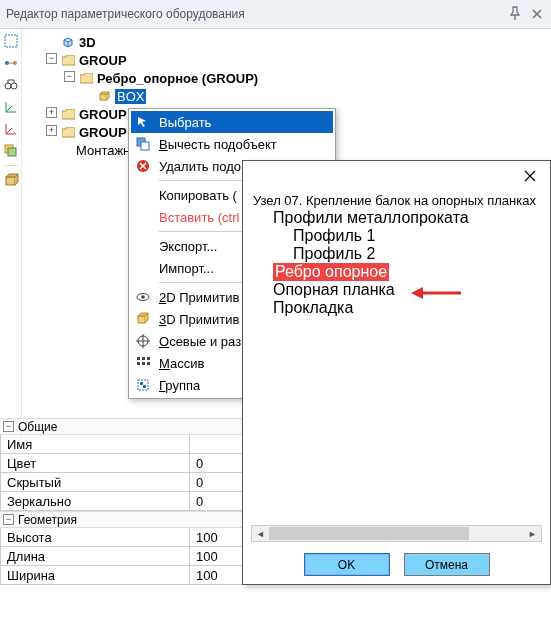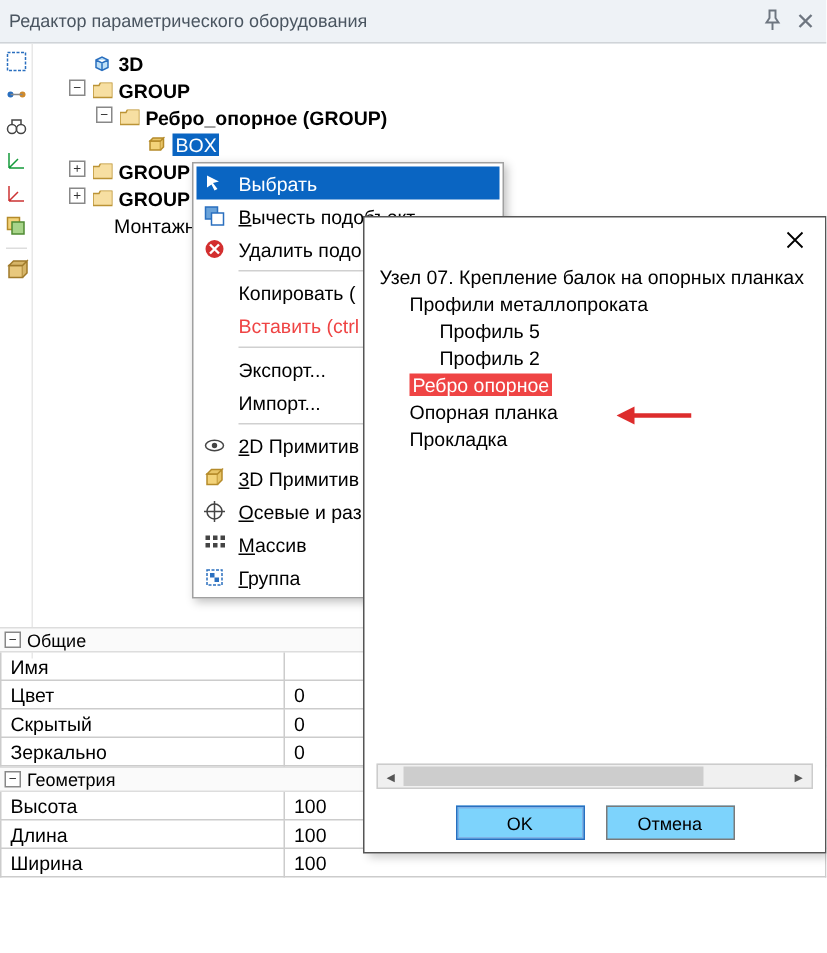--- a/index.html
+++ b/index.html
@@ -29,25 +29,25 @@
 
     .context-menu { position: absolute; left: 128px; top: 108px; width: 208px; background: #fff; border: 1px solid #a0a0a0; box-shadow: 2px 2px 6px rgba(0,0,0,0.25); z-index: 10; padding: 2px; }
     .cm-row { display: flex; align-items: center; height: 22px; padding: 0 6px 0 2px; cursor: default; }
     .cm-row.hover { background: #0a65c2; color: #fff; }
     .cm-row.disabled { color: #ef4444; }
     .cm-icon { width: 20px; height: 20px; display: inline-flex; align-items: center; justify-content: center; margin-right: 6px; flex-shrink: 0; }
     .cm-text { flex: 1; font-size: 13px; }
     .cm-text .ul { text-decoration: underline; }
     .cm-sep { height: 1px; background: #d0d0d0; margin: 3px 2px 3px 28px; }
 
-    .dialog { position: absolute; left: 242px; top: 144px; width: 309px; height: 425px; background: #fff; border: 1px solid #555; z-index: 20; box-shadow: 3px 3px 6px rgba(0,0,0,0.2); }
+    .dialog { position: absolute; left: 242px; top: 160px; width: 309px; height: 425px; background: #fff; border: 1px solid #555; z-index: 20; box-shadow: 3px 3px 6px rgba(0,0,0,0.2); }
     .dlg-titlebar { height: 30px; display: flex; align-items: center; justify-content: flex-end; padding: 0 4px; }
     .dlg-close { width: 32px; height: 24px; display: flex; align-items: center; justify-content: center; font-size: 14px; cursor: pointer; }
     .dlg-body { padding: 0 8px 0 8px; height: 328px; overflow: hidden; }
-    .dlg-tree-row { display: flex; align-items: center; height: 18px; white-space: nowrap; font-size: 13px; }
+    .dlg-tree-row { display: flex; align-items: center; height: 18px; white-space: nowrap; font-size: 16px; }
     .dlg-sel { background: #ef4444; color: #fff; padding: 0 2px; }
     .dlg-indent-0 { padding-left: 2px; font-size: 13px; }
     .dlg-indent-1 { padding-left: 22px; }
     .dlg-indent-2 { padding-left: 42px; }
     .arrow { position: absolute; left: 168px; top: 124px; width: 50px; height: 16px; pointer-events: none; }
     .arrow svg { width: 50px; height: 16px; }
     .dlg-scroll { position: absolute; bottom: 42px; left: 8px; right: 8px; height: 17px; background: #f0f0f0; border: 1px solid #ccc; display: flex; align-items: center; }
     .scroll-btn { width: 17px; height: 15px; display: flex; align-items: center; justify-content: center; font-size: 9px; color: #555; }
     .scroll-track { flex: 1; height: 15px; position: relative; }
     .scroll-thumb { position: absolute; left: 0; top: 1px; width: 200px; height: 13px; background: #cdcdcd; }
@@ -302,21 +302,21 @@
     </div>
   </div>
   <div class="dlg-body">
     <div class="dlg-tree-row dlg-indent-0">
         <span>Узел 07. Крепление балок на опорных планках</span>
       </div>
     <div class="dlg-tree-row dlg-indent-1">
         <span>Профили металлопроката</span>
       </div>
     <div class="dlg-tree-row dlg-indent-2">
-        <span>Профиль 5</span>
+        <span>Профиль 1</span>
       </div>
     <div class="dlg-tree-row dlg-indent-2">
         <span>Профиль 2</span>
       </div>
     <div class="dlg-tree-row dlg-indent-1">
         <span class="dlg-sel">Ребро опорное</span>
       </div>
     <div class="dlg-tree-row dlg-indent-1">
         <span>Опорная планка</span>
       </div>

